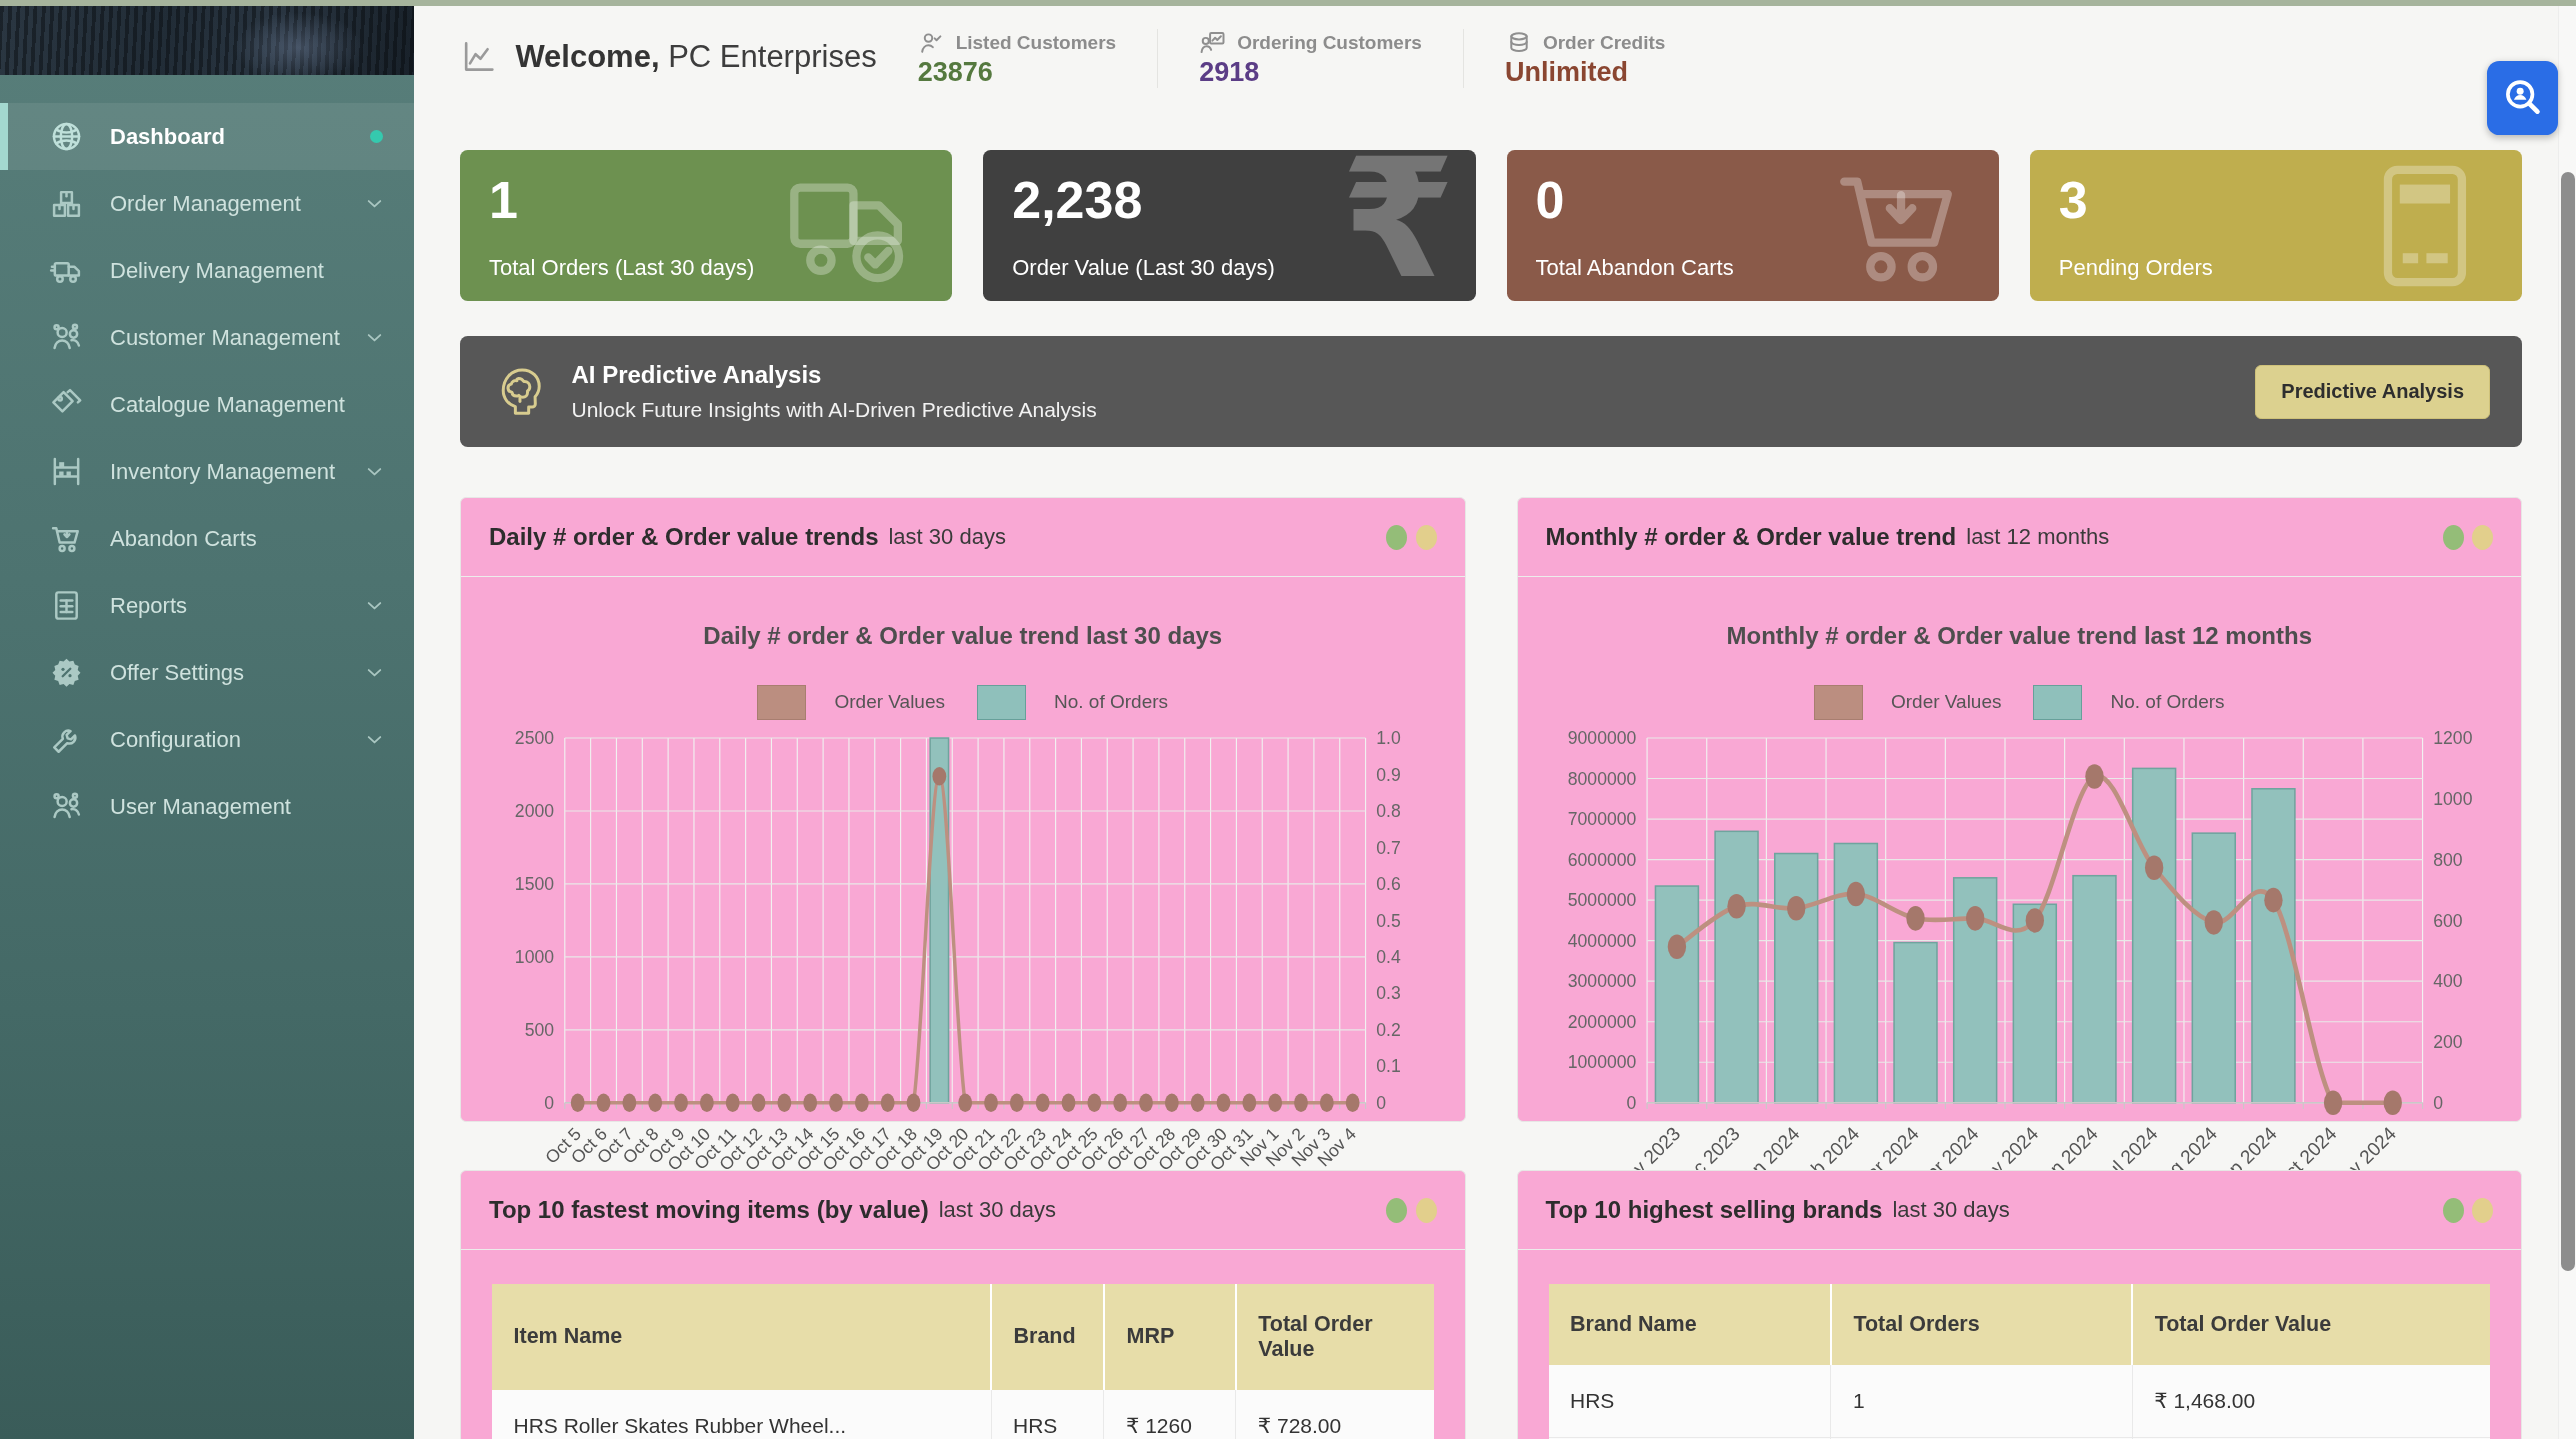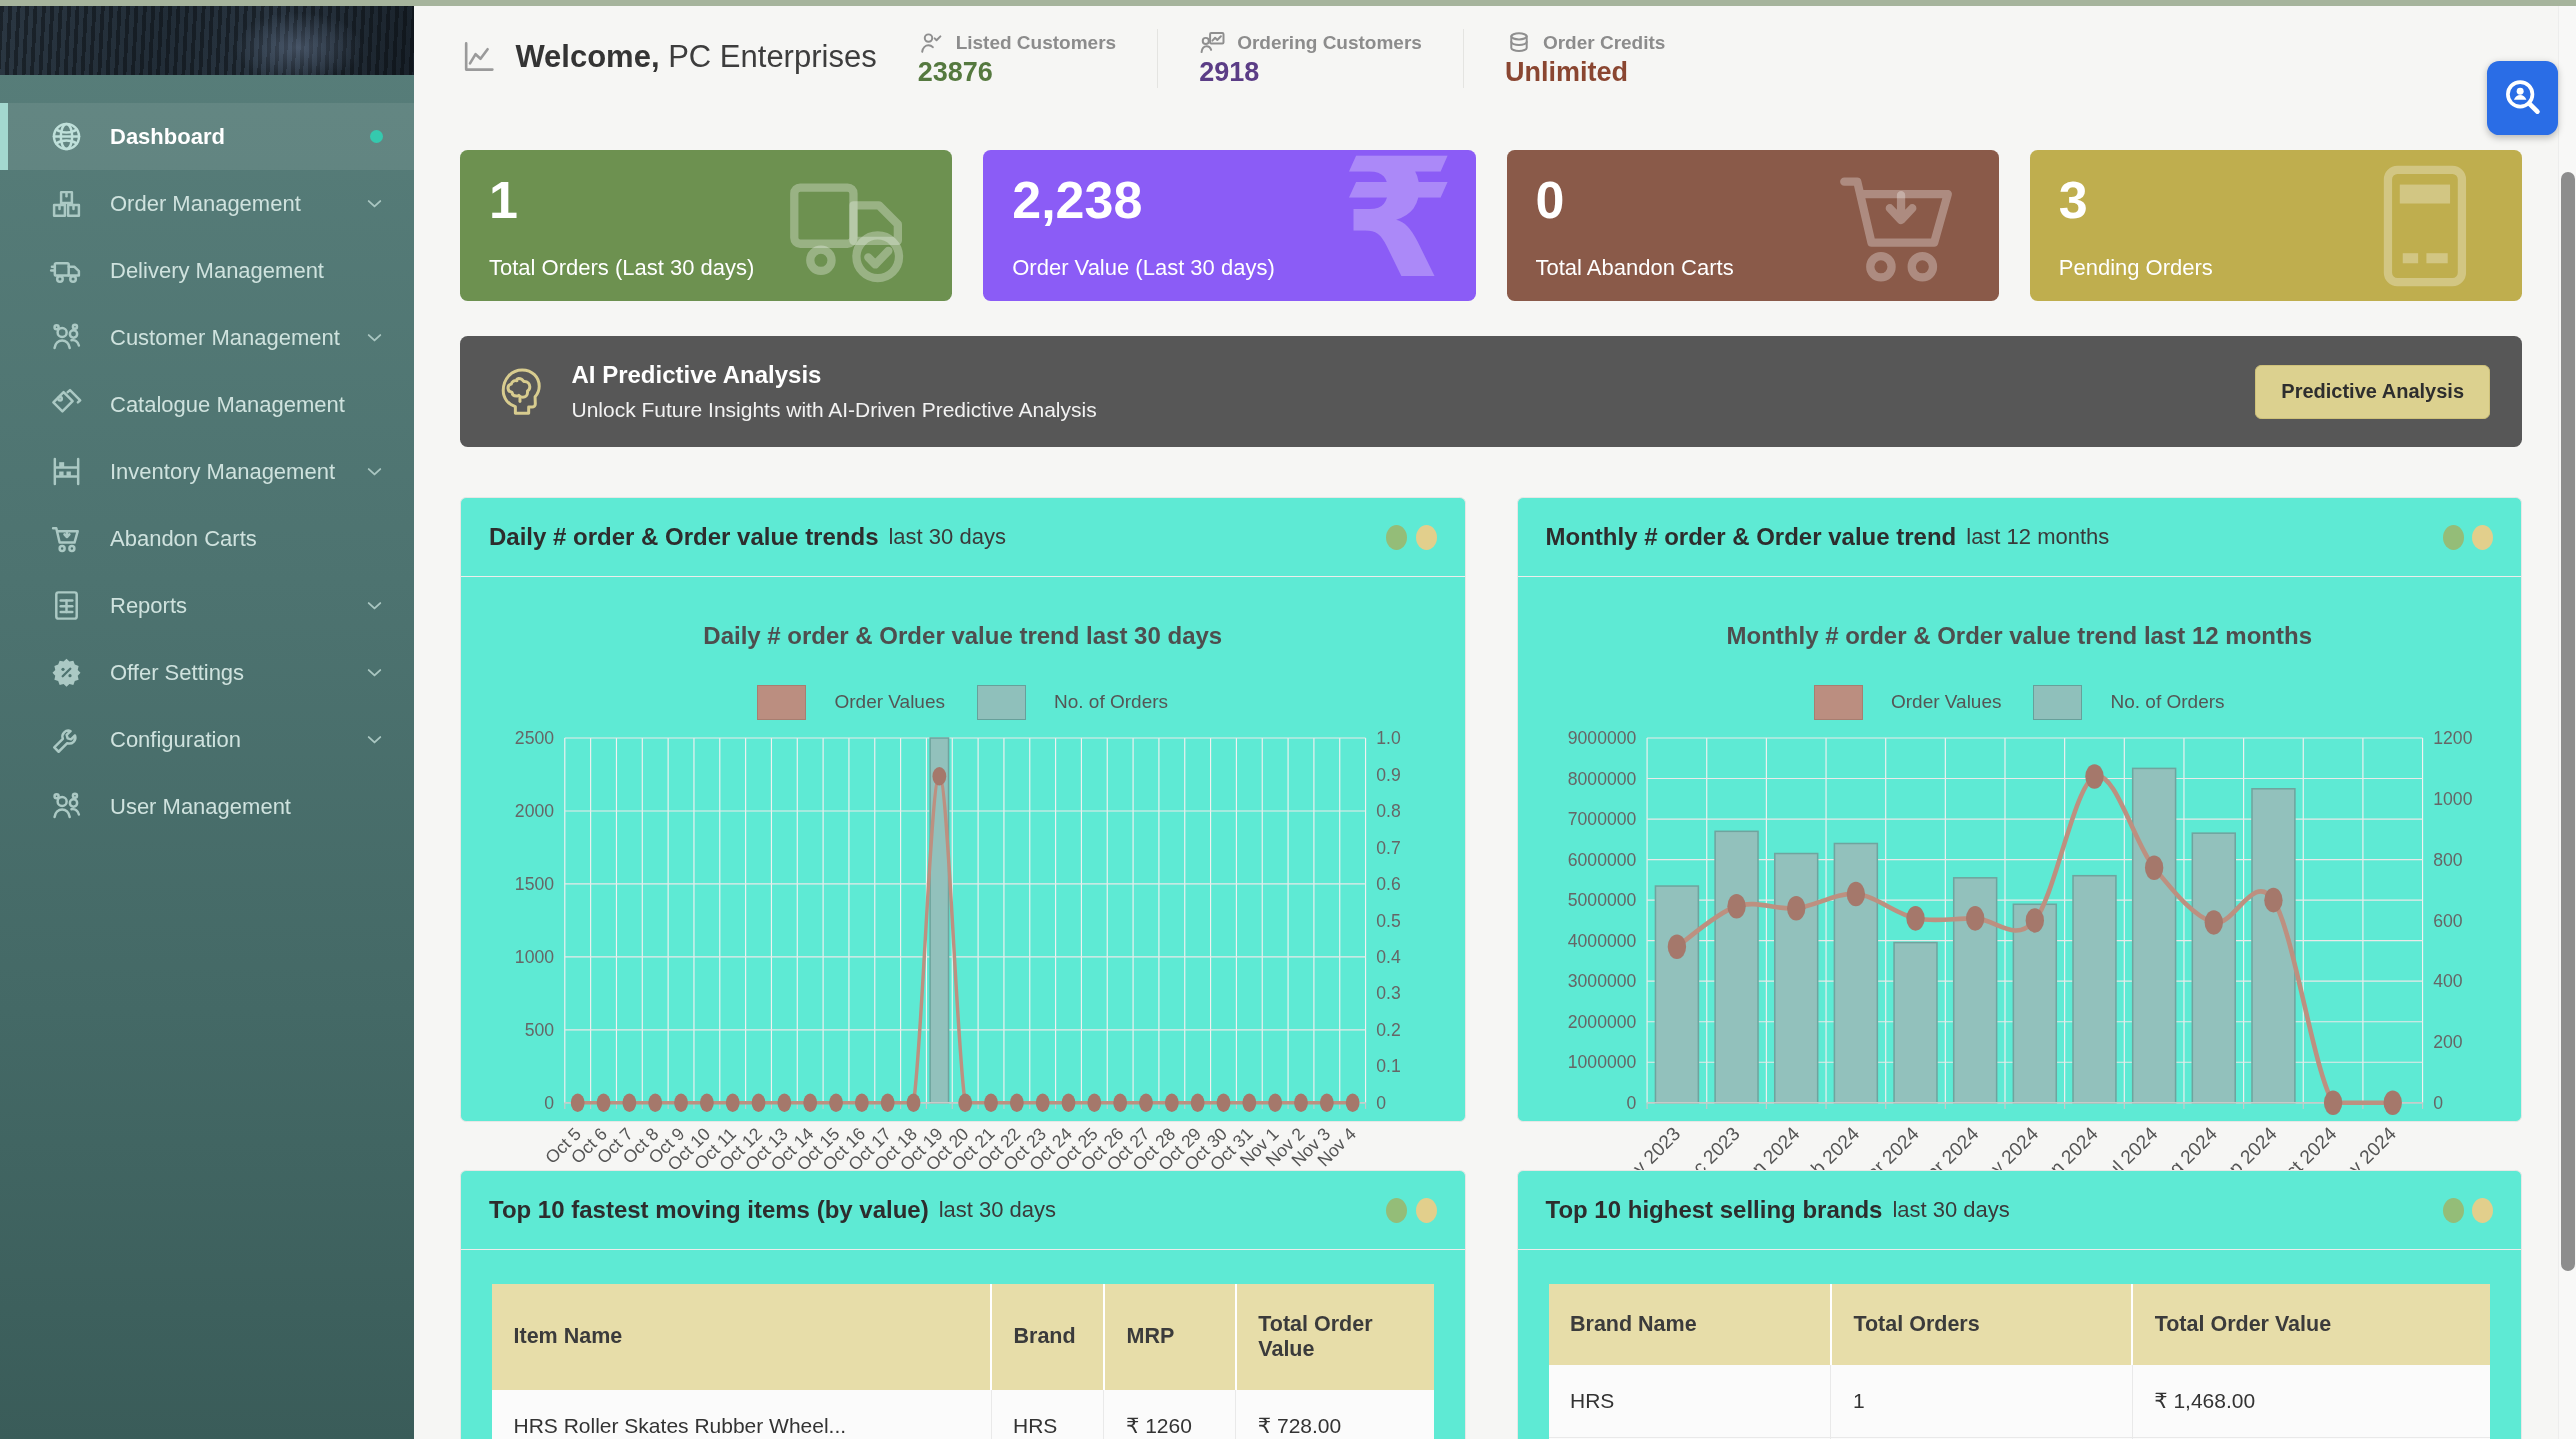--- a/index.html
+++ b/index.html
@@ -55,21 +55,21 @@
   .banner{margin-top:35px;height:111px;background:#575757;border-radius:7.7px;display:flex;align-items:center;padding:0 32px;box-sizing:border-box}
   .bicon{width:55px;height:67px;color:#d8cc8f;margin-right:24.5px;flex:none}
   .bicon svg{width:100%;height:100%}
   .btitle{font-size:24px;font-weight:bold;color:#fff}
   .bsub{font-size:21px;color:#f2f2f2;margin-top:8.4px}
   .bbtn{margin-left:auto;background:#dcd18f;border:0.8px solid #cfc27a;border-radius:6.1px;padding:14.6px 25px;
         font-size:20px;font-weight:bold;color:#2e2e2e;cursor:pointer}
   
   .prow{margin-top:50px;display:grid;grid-template-columns:1fr 1fr;gap:51px}
   .prow2{margin-top:48px}
-  .panel{background:#5eead4;border:1.5px solid #e7e7e5;border-radius:6.1px;box-sizing:border-box}
+  .panel{background:#f9a8d4;border:1.5px solid #e7e7e5;border-radius:6.1px;box-sizing:border-box}
   .panel.tall{height:625px}
   .panel.tbl-panel{height:429px;overflow:hidden}
   .phead{display:flex;align-items:center;height:78px;padding:0 28px;border-bottom:1.5px solid #ededeb}
   .ph-title{font-size:24px;font-weight:bold;color:#2d2d2d}
   .ph-sub{margin-left:10px;font-size:22px;color:#3a3a3a}
   .pdots{margin-left:auto;display:flex;gap:8.4px;align-items:center}
   .pdots i{width:21px;height:25px;border-radius:50%;display:block}
   .dg{background:#94bd78}.dk{background:#e2cf8c}
   .pbody{padding:4.6px 31px 14px;box-sizing:border-box}
   .chart-title{text-align:center;font-size:24px;font-weight:bold;color:#4e4e4e;margin-top:40px}
@@ -313,21 +313,21 @@
           <div class="card-num">1</div>
           <div class="card-lab">Total Orders (Last 30 days)</div>
           <span class="wm"><svg viewBox="0 0 24 24" fill="none" stroke="currentColor" stroke-width="1.4" stroke-linecap="round" stroke-linejoin="round">
               <rect x="2.5" y="5.5" width="10" height="9.5" rx="1"></rect>
               <path d="M12.5 8.5h4.3l3.2 3.2v2.8h-7.5z"></path>
               <circle cx="7" cy="17.8" r="1.8"></circle>
               <circle cx="16.6" cy="17.2" r="3.6"></circle>
               <polyline points="15,17.3 16.2,18.5 18.4,16.2"></polyline>
             </svg></span>
         </div>
-        <div class="card" style="background: #8b5cf6;">
+        <div class="card" style="background: #404040;">
           <div class="card-num">2,238</div>
           <div class="card-lab">Order Value (Last 30 days)</div>
           <span class="wm-rupee">₹</span>
         </div>
         <div class="card" style="background: rgb(138, 90, 73);">
           <div class="card-num">0</div>
           <div class="card-lab">Total Abandon Carts</div>
           <span class="wm"><svg viewBox="0 0 24 24" fill="none" stroke="currentColor" stroke-width="1.4" stroke-linecap="round" stroke-linejoin="round">
               <path d="M3 4.5h2.2l2.4 10.3h10.6l2.3-8.2H6.4"></path>
               <circle cx="9.2" cy="18.9" r="1.8"></circle>

